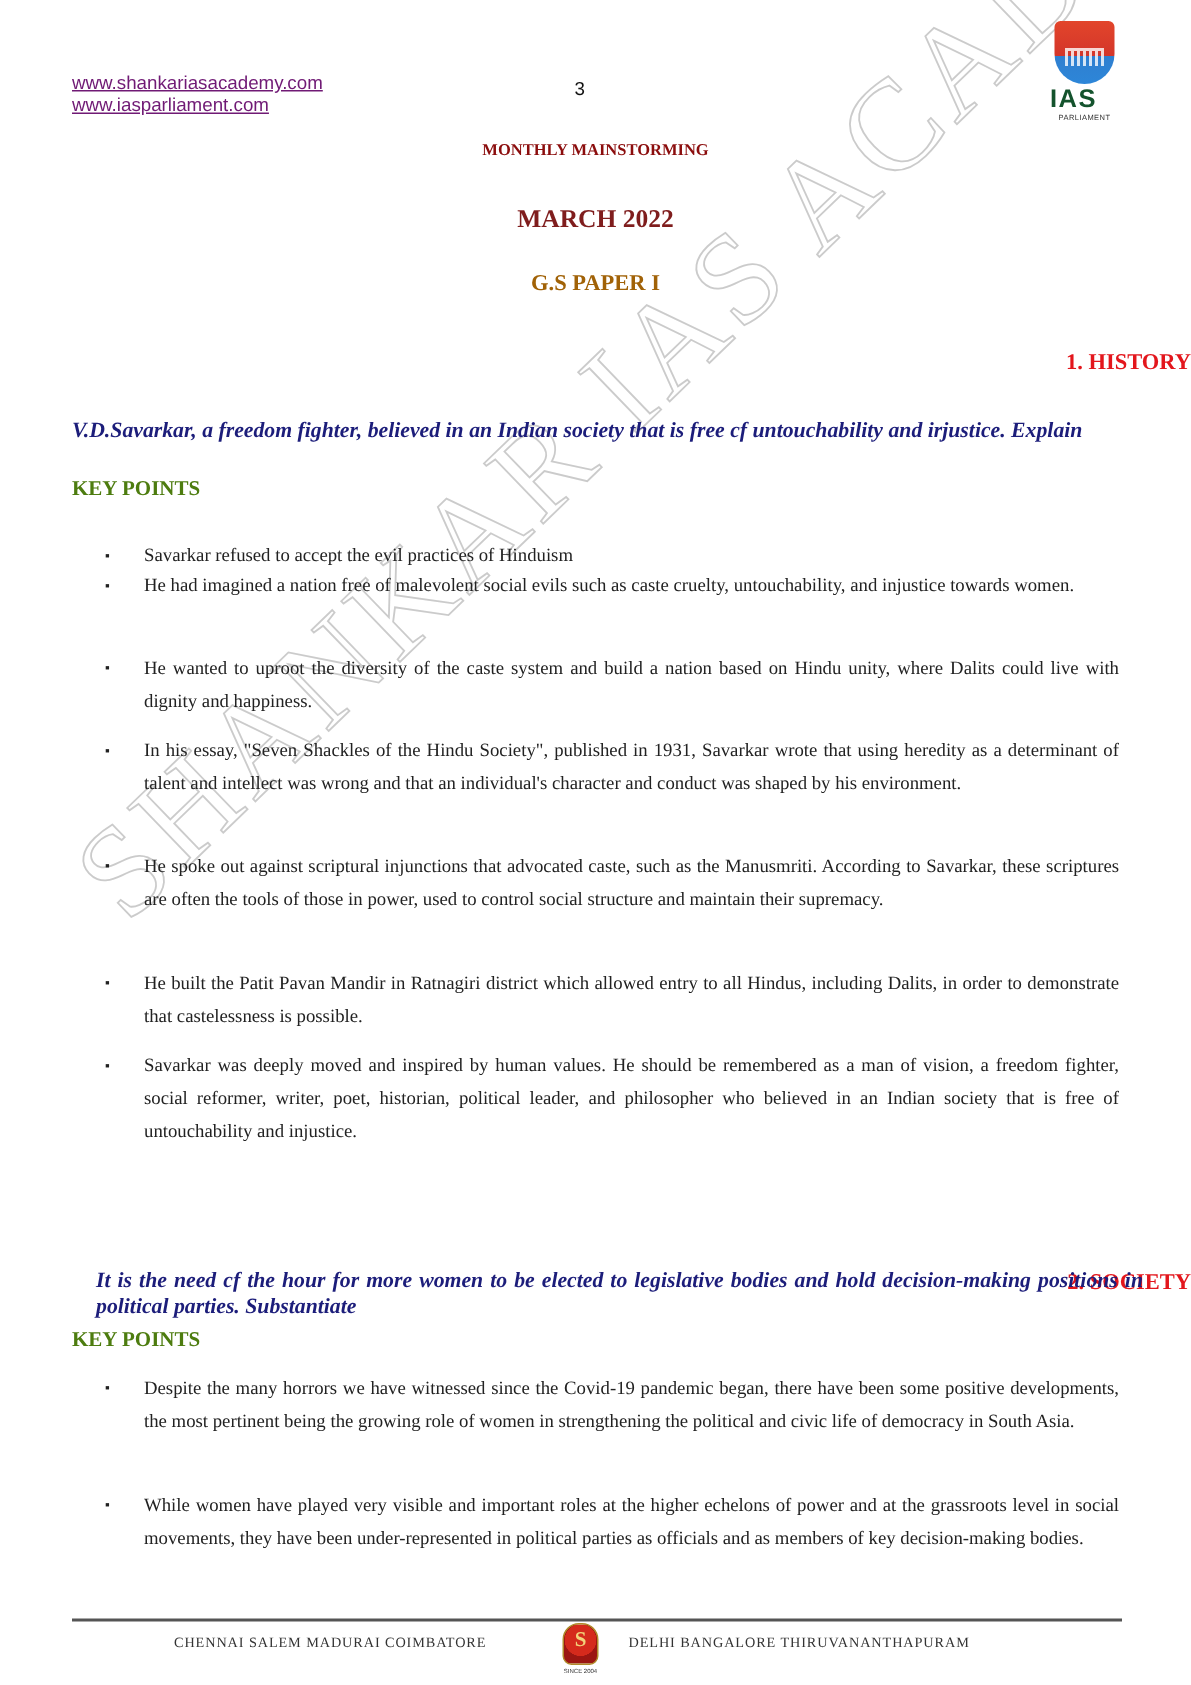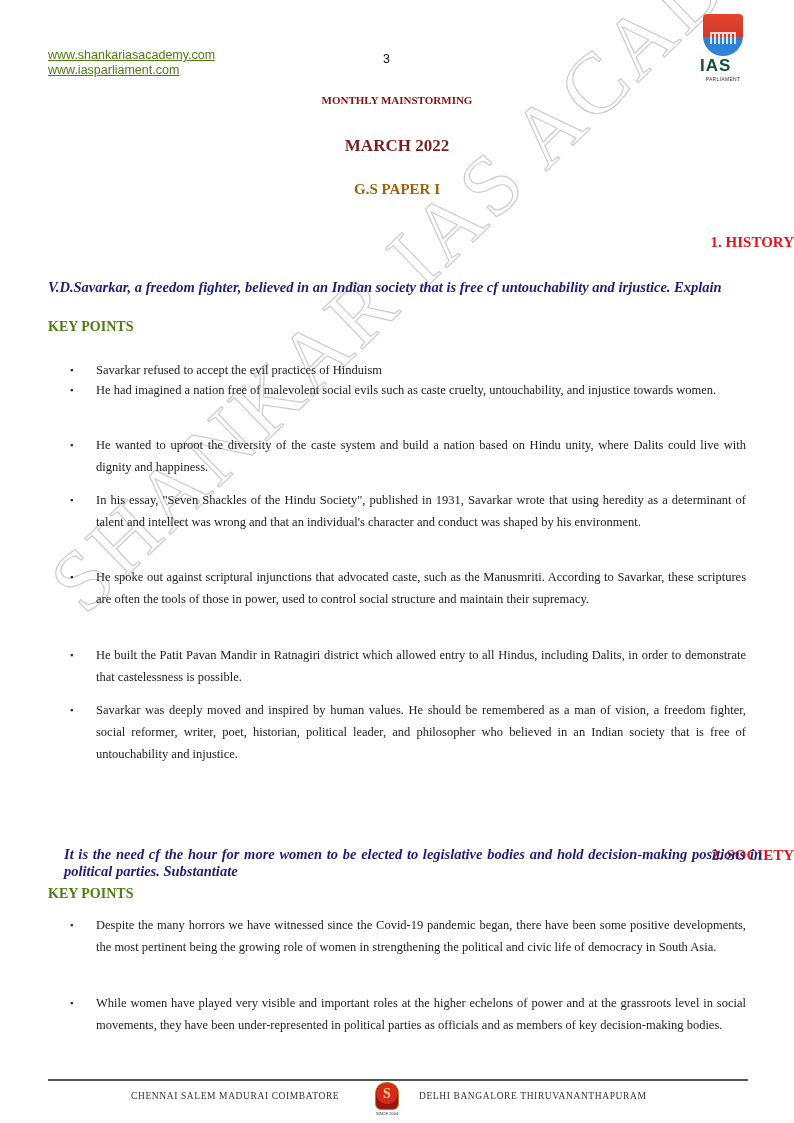--- a/index.html
+++ b/index.html
@@ -1,19 +1,19 @@
 <!DOCTYPE html>
 <html><head>
   <meta charset="utf-8">
   <style>
     html, body { margin: 0; padding: 0; background: #ffffff; }
     body { width: 794px; height: 1123px; position: relative; overflow: hidden; font-family: "Liberation Serif", "DejaVu Serif", serif; color: #1a1a1a; }
 
     .header-links { position: absolute; left: 48px; top: 48px; font-family: "Liberation Sans", "DejaVu Sans", sans-serif; font-size: 12.5px; line-height: 15px; }
-    .header-links a { display: block; color: #4d7c0f; text-decoration: underline; }
+    .header-links a { display: block; color: #701a75; text-decoration: underline; }
     .page-num { position: absolute; left: 383px; top: 52px; font-family: "Liberation Sans", sans-serif; font-size: 12.5px; color: #111; }
 
     .logo { position: absolute; left: 700px; top: 14px; width: 46px; height: 72px; }
     .logo .shield { position: absolute; left: 3px; top: 0; width: 40px; height: 42px; border-radius: 4px 4px 20px 20px; background: linear-gradient(180deg, #e2452b 0%, #d4362a 55%, #2f7fd0 56%, #2d86d8 100%); }
     .logo .shield .bldg { position: absolute; left: 7px; top: 18px; width: 26px; height: 10px; border-top: 2px solid #fff; background: repeating-linear-gradient(90deg, #fff 0 2px, transparent 2px 4px); opacity: 0.8; }
     .logo .ias { position: absolute; left: 0; top: 42px; width: 46px; text-align: left; font-family: "Liberation Sans", sans-serif; font-size: 17px; font-weight: bold; color: #14532d; letter-spacing: 1px; }
     .logo .parl { position: absolute; left: 0; top: 62px; width: 46px; text-align: center; font-family: "Liberation Sans", sans-serif; font-size: 5px; color: #333; letter-spacing: 0.3px; }
 
     .title { position: absolute; left: 0; width: 794px; text-align: center; font-weight: bold; }
     .t-main { top: 94px; font-size: 11px; color: #8b0d0d; }
@@ -25,21 +25,21 @@
     .keypoints { position: absolute; left: 48px; font-weight: bold; font-size: 14px; color: #4d7c0f; }
 
     .bullets { position: absolute; left: 48px; width: 698px; margin: 0; padding: 0; list-style: none; }
     .bullets li { position: relative; padding-left: 48px; font-size: 12.5px; line-height: 22px; text-align: justify; color: #222; }
     .bullets li::before { content: "\25AA"; position: absolute; left: 22px; top: 0; font-size: 9px; color: #222; }
 
     .watermark { position: absolute; left: 30px; top: 560px; width: 860px; transform: rotate(-44deg); transform-origin: 0 0; font-family: "Liberation Serif", serif; font-size: 86px; letter-spacing: 4px; color: transparent; -webkit-text-stroke: 1.2px rgba(160,160,160,0.55); white-space: nowrap; pointer-events: none; }
 
     .footer-rule { position: absolute; left: 48px; top: 1079px; width: 700px; height: 0; border-top: 2px solid #555; }
     .footer { position: absolute; top: 1091px; font-family: "Liberation Serif", serif; font-size: 9.5px; color: #333; letter-spacing: 0.6px; }
-    .footer.left { left: 131px; }
+    .footer.left { left: 116px; }
     .footer.right { left: 419px; }
     .footer-logo { position: absolute; left: 375px; top: 1082px; width: 22px; height: 26px; border-radius: 11px 11px 6px 6px; background: radial-gradient(circle at 50% 40%, #d52a1c 0 55%, #9b1612 56% 100%); border: 1px solid #b08a2a; }
     .footer-logo span { position: absolute; left: 0; top: 3px; width: 22px; text-align: center; font-weight: bold; color: #f2d37a; font-size: 14px; }
     .footer-since { position: absolute; left: 375px; top: 1111px; width: 24px; text-align: center; font-size: 4px; color: #333; font-family: "Liberation Sans", sans-serif; }
   </style>
 </head>
 <body>
 
 <div class="watermark">SHANKAR IAS ACADEMY</div>
 

